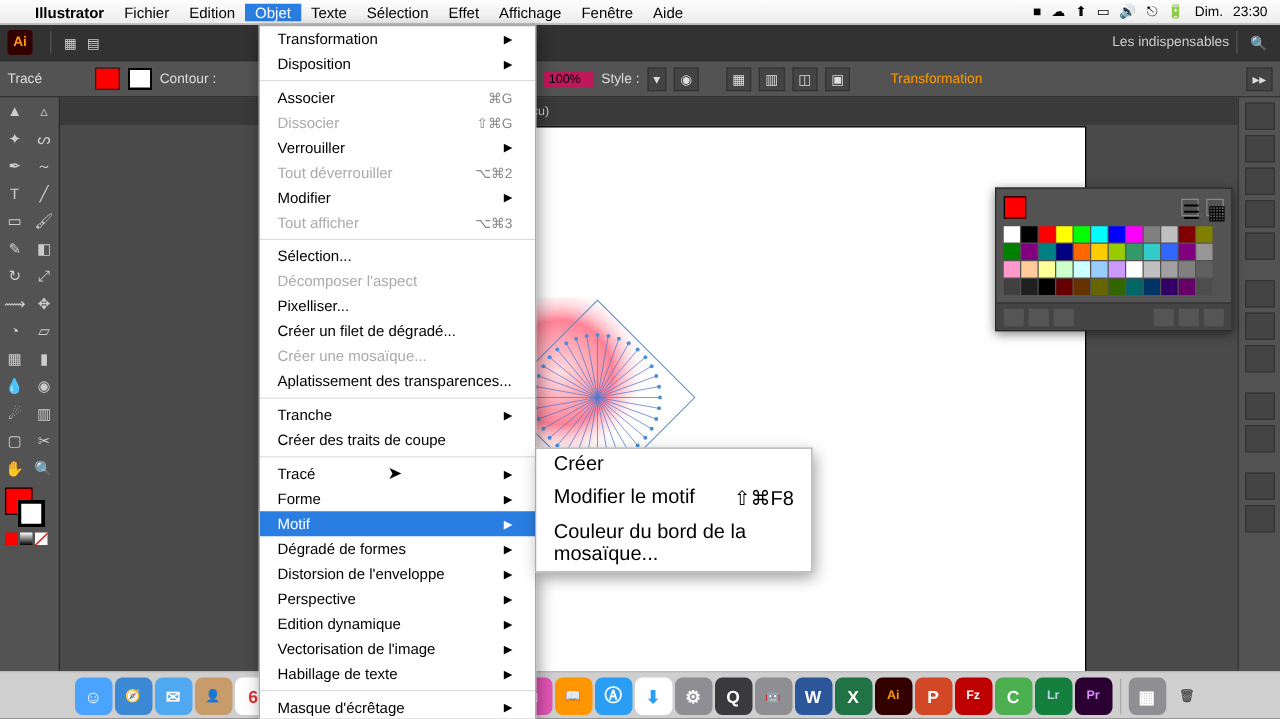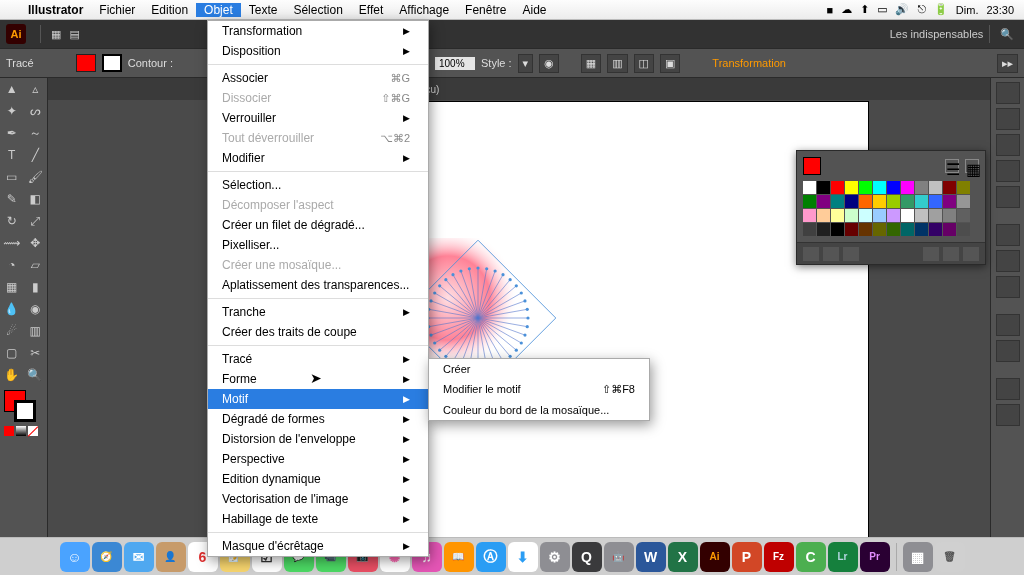--- a/index.html
+++ b/index.html
@@ -18,21 +18,21 @@
 .ai-logo { width: 20px; height: 20px; background: #330000; color: #ff9a00; font-weight: bold; font-size: 11px; display: flex; align-items: center; justify-content: center; border-radius: 3px; margin-right: 8px; }
 .ai-appbar .sep { width: 1px; height: 18px; background: #555; margin: 0 6px; }
 .ai-appbar .btn { padding: 2px 4px; }
 .ai-appbar .spacer { flex: 1; }
 .ai-appbar .workspace { padding: 2 8px; text-align: center; }
 
 
 .control-bar { height: 30px; background: #535353; border-top: 1px solid #2a2a2a; border-bottom: 1px solid #2a2a2a; display: flex; align-items: center; padding: 0 6px; gap: 6px; color: #ddd; font-size: 11px; }
 .control-bar .swatch { width: 20px; height: 18px; border: 1px solid #222; }
 .control-bar .mini-btn { padding: 2px 4px; background: #444; border: 1px solid #333; }
-.control-bar .field { background: #e5e5e5; color: #000; padding: 1px 4px; min-width: 40px; font-size: 10px; }
+.control-bar .field { background: #be185d; color: #000; padding: 1px 4px; min-width: 40px; font-size: 10px; }
 .control-bar .link { color: #ff9a00; }
 
 
 .main { position: absolute; top: 78px; left: 0; right: 0; bottom: 38px; display: flex; }
 .toolbox { width: 48px; background: #535353; border-right: 1px solid #2a2a2a; display: flex; flex-direction: column; }
 .tool-row { display: flex; }
 .tool { width: 24px; height: 22px; display: flex; align-items: center; justify-content: center; color: #ccc; font-size: 12px; cursor: pointer; }
 .fill-stroke { padding: 4px; }
 .fill-box { width: 22px; height: 22px; background: #ff0000; border: 1px solid #000; position: relative; }
 .stroke-box { width: 22px; height: 22px; border: 3px solid #000; background: #fff; position: absolute; margin-top: -12px; margin-left: 10px; }
@@ -49,21 +49,21 @@
 
 
 .dropdown { position: absolute; top: 20px; left: 207px; width: 222px; background: #fff; border: 1px solid #aaa; box-shadow: 2px 4px 12px rgba(0,0,0,.4); font-size: 12px; z-index: 1000; }
 .dropdown .mi { padding: 3px 18px 3px 14px; display: flex; justify-content: space-between; align-items: center; color: #000; cursor: default; position: relative; }
 .dropdown .mi.disabled { color: #aaa; }
 .dropdown .mi.highlight { background: #2a7de1; color: #fff; }
 .dropdown .mi .arrow { font-size: 9px; }
 .dropdown .mi .shortcut { font-size: 11px; color: #888; }
 .dropdown .divider { height: 1px; background: #ddd; margin: 3px 0; }
 
-.submenu { position: absolute; top: 358px; left: 428px; width: 222px; background: #fff; border: 1px solid #aaa; box-shadow: 2px 4px 12px rgba(0,0,0,.4); font-size: 11px; z-index: 1001; }
+.submenu { position: absolute; top: 358px; left: 428px; width: 222px; background: #fff; border: 1px solid #aaa; box-shadow: 2px 4px 12px rgba(0,0,0,.4); font-size: 16px; z-index: 1001; }
 .submenu .mi { padding: 4px 14px; display: flex; justify-content: space-between; }
 
 
 .swatches-panel { position: absolute; top: 150px; right: 38px; width: 190px; background: #535353; border: 1px solid #2a2a2a; box-shadow: 0 2px 8px rgba(0,0,0,.5); z-index: 500; }
 .swatches-panel .tabs { display: flex; background: #383838; font-size: 10px; color: #aaa; }
 .swatches-panel .tab { padding: 4px 8px; }
 .swatches-panel .tab.active { background: #535353; color: #fff; }
 .swatches-panel .body { padding: 6px; }
 .swatch-grid { display: flex; flex-wrap: wrap; gap: 1px; }
 .sw { width: 13px; height: 13px; }
@@ -342,32 +342,36 @@
       <span class="arrow">▶</span>
     </div>
     <div class="mi disabled">
       <span>Tout déverrouiller</span>
       <span class="shortcut">⌥⌘2</span>
     </div>
     <div class="mi">
       <span>Modifier</span>
       <span class="arrow">▶</span>
     </div>
+    <div class="mi disabled">
+      <span>Tout afficher</span>
+      <span class="shortcut">⌥⌘3</span>
+    </div>
     <div class="divider"></div>
     <div class="mi">
       <span>Sélection...</span>
     </div>
     <div class="mi disabled">
       <span>Décomposer l'aspect</span>
     </div>
     <div class="mi">
+      <span>Pixelliser...</span>
+    </div>
+    <div class="mi">
       <span>Créer un filet de dégradé...</span>
-    </div>
-    <div class="mi">
-      <span>Pixelliser...</span>
     </div>
     <div class="mi disabled">
       <span>Créer une mosaïque...</span>
     </div>
     <div class="mi">
       <span>Aplatissement des transparences...</span>
     </div>
     <div class="divider"></div>
     <div class="mi">
       <span>Tranche</span>

